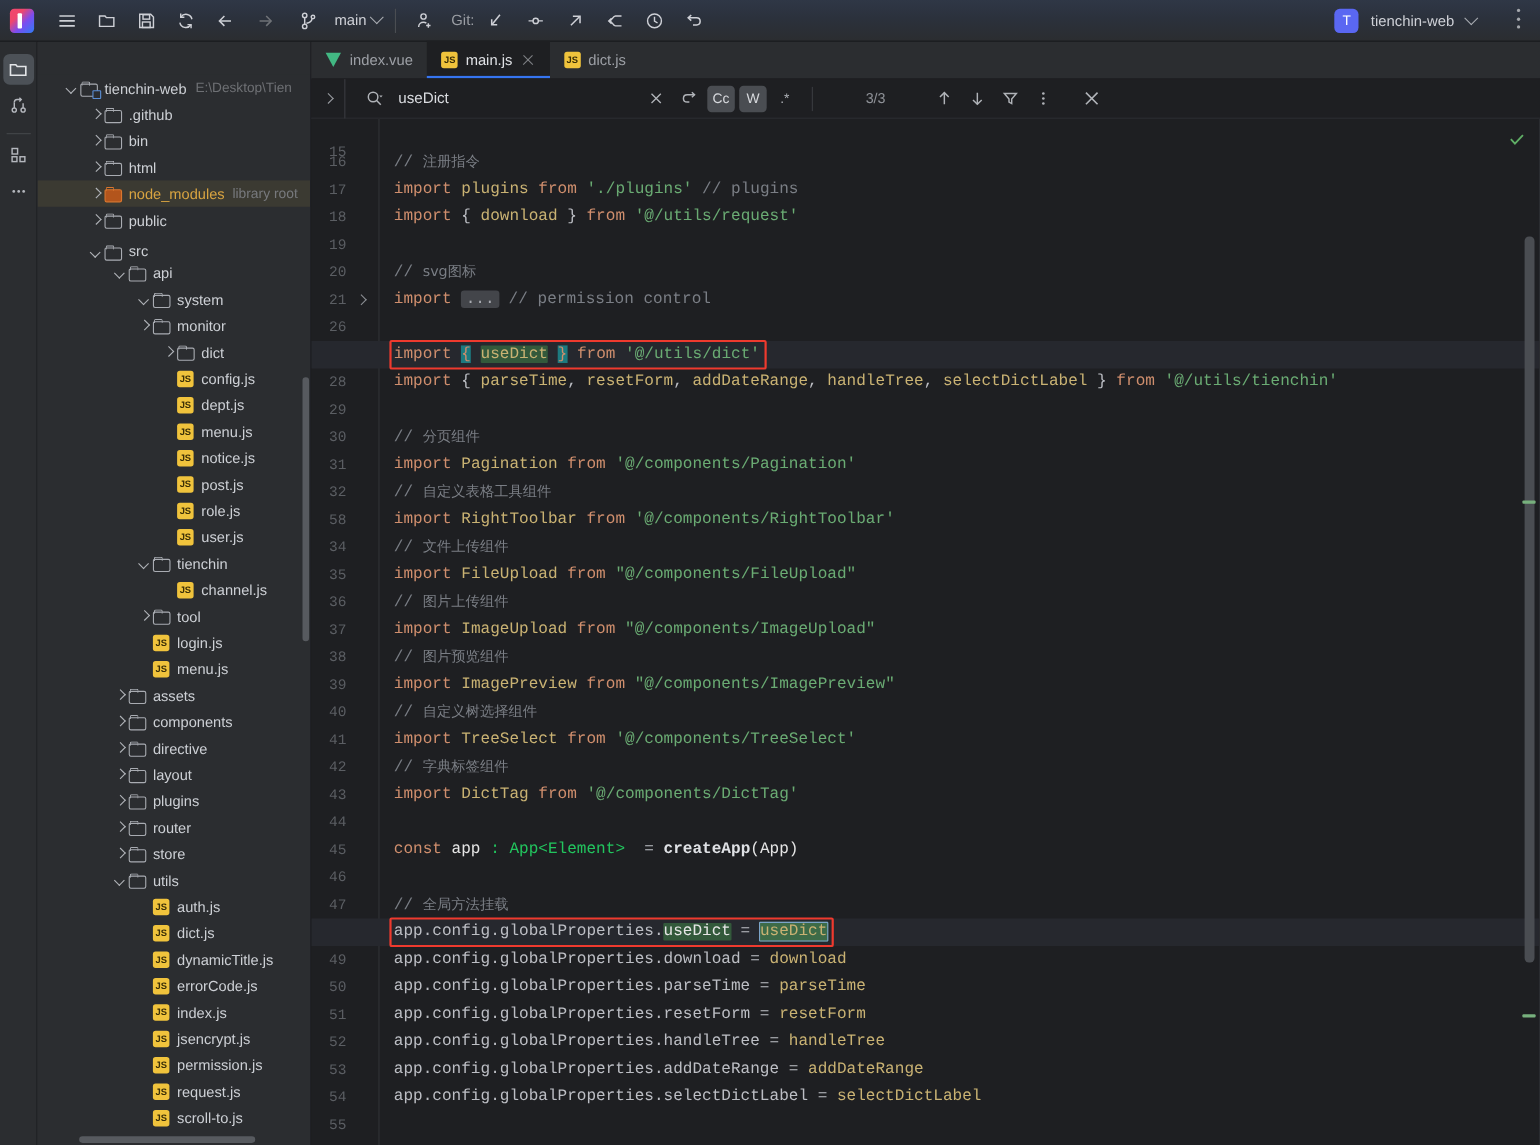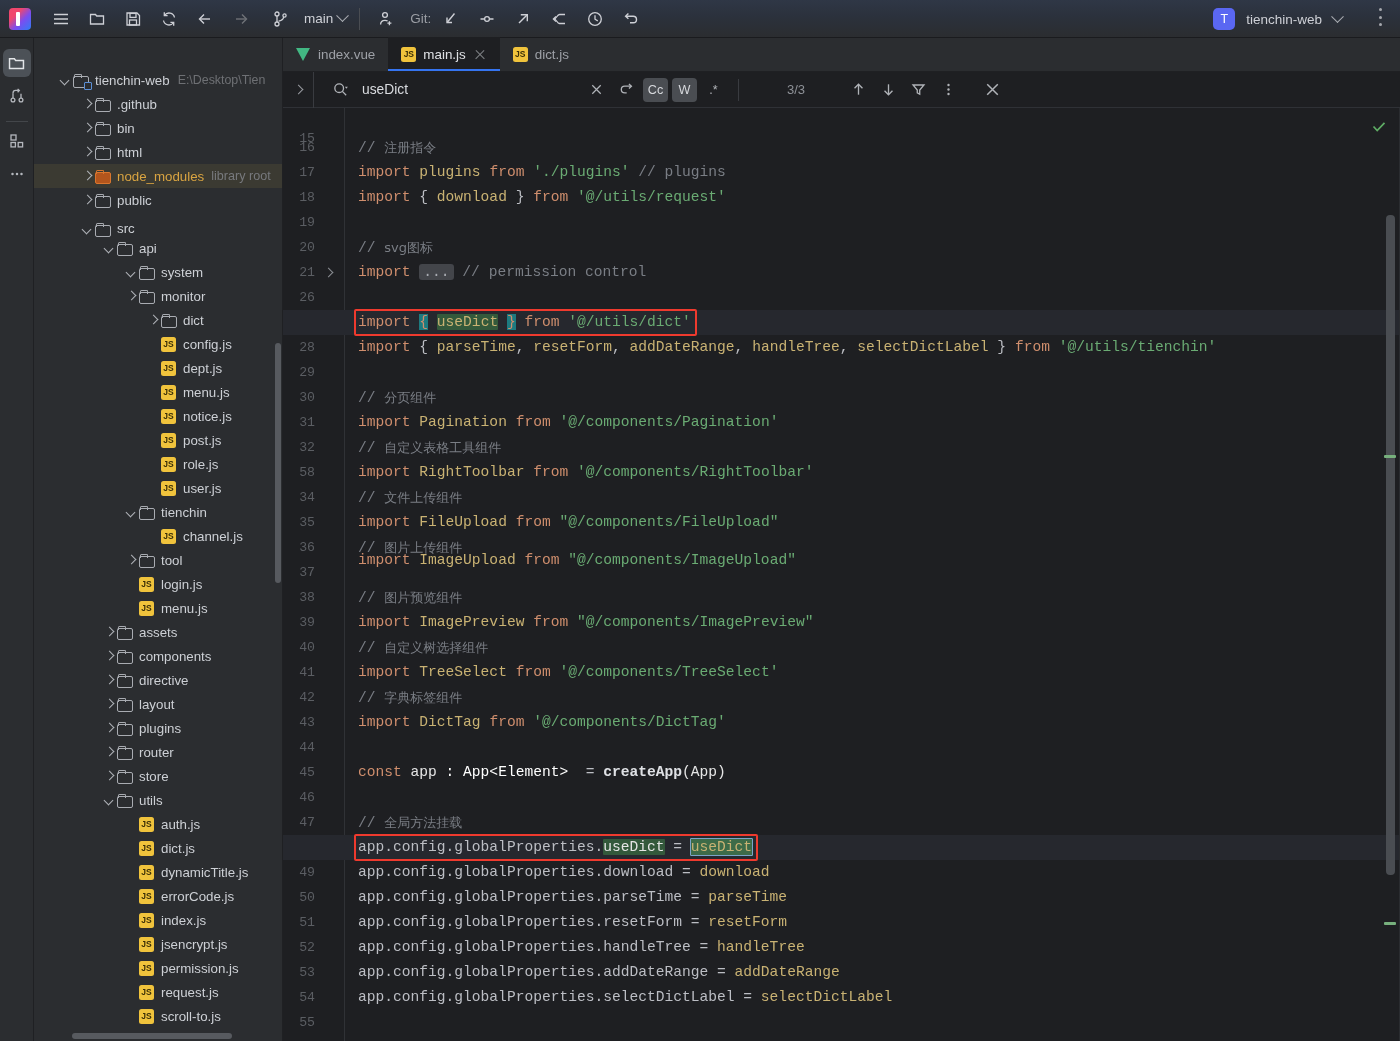--- a/index.html
+++ b/index.html
@@ -206,21 +206,21 @@
     position: absolute; left: 62px; top: 0; right: 0; height: 100%;
     font-family: "Liberation Mono", monospace; font-size: 14.6px;
   }
   .cl { position: absolute; left: 13px; height: 25px; line-height: 25px; white-space: pre; }
   .kw   { color: #cf8e6d; }
   .ident{ color: #c9b273; }
   .str  { color: #6aab73; }
   .cmt  { color: #7a7e85; }
   .plain{ color: #bcbec4; }
   .white{ color: #e5e5e5; }
-  .gray { color: #ffffff; }
+  .gray { color: #22c55e; }
   .bold { font-weight: bold; color:#dfe1e5;}
   .cjk  { font-family: "DejaVu Sans", sans-serif; font-size: 13px; }
   .hl-match { background: #33593b; border-radius: 1px; }
   .hl-cur   { background: #3d6b48; border: 1px solid #7ba4c9; border-radius: 1px; margin: 0 -1px;}
   .hl-brace { background: #1d7a7f; color:#cf8e6d; }
   .ellip {
     background: #43454a; color: #a9acb2; border-radius: 3px; padding: 0 4px;
   }
   .redbox {
     position: absolute; border: 2px solid #ef3a2e; border-radius: 2px;
@@ -740,21 +740,21 @@
       <div class="cl" style="top: 202px;"><span class="kw">import </span><span class="hl-brace">{</span><span class="plain"> </span><span class="ident hl-match">useDict</span><span class="plain"> </span><span class="hl-brace">}</span><span class="plain"> </span><span class="kw">from </span><span class="str">'@/utils/dict'</span></div>
       <div class="cl" style="top: 227px;"><span class="kw">import </span><span class="plain">{ </span><span class="ident">parseTime</span><span class="plain">, </span><span class="ident">resetForm</span><span class="plain">, </span><span class="ident">addDateRange</span><span class="plain">, </span><span class="ident">handleTree</span><span class="plain">, </span><span class="ident">selectDictLabel</span><span class="plain"> } </span><span class="kw">from </span><span class="str">'@/utils/tienchin'</span></div>
       <div class="cl" style="top: 252px;"></div>
       <div class="cl" style="top: 277px;"><span class="cmt">// </span><span class="cmt cjk">分页组件</span></div>
       <div class="cl" style="top: 302px;"><span class="kw">import </span><span class="ident">Pagination </span><span class="kw">from </span><span class="str">'@/components/Pagination'</span></div>
       <div class="cl" style="top: 327px;"><span class="cmt">// </span><span class="cmt cjk">自定义表格工具组件</span></div>
       <div class="cl" style="top: 352px;"><span class="kw">import </span><span class="ident">RightToolbar </span><span class="kw">from </span><span class="str">'@/components/RightToolbar'</span></div>
       <div class="cl" style="top: 377px;"><span class="cmt">// </span><span class="cmt cjk">文件上传组件</span></div>
       <div class="cl" style="top: 402px; text-align: right;"><span class="kw">import </span><span class="ident">FileUpload </span><span class="kw">from </span><span class="str">"@/components/FileUpload"</span></div>
       <div class="cl" style="top: 427px;"><span class="cmt">// </span><span class="cmt cjk">图片上传组件</span></div>
-      <div class="cl" style="top: 440px;"><span class="kw">import </span><span class="ident">ImageUpload </span><span class="kw">from </span><span class="str">"@/components/ImageUpload"</span></div>
+      <div class="cl" style="top: 452px;"><span class="kw">import </span><span class="ident">ImageUpload </span><span class="kw">from </span><span class="str">"@/components/ImageUpload"</span></div>
       <div class="cl" style="top: 477px;"><span class="cmt">// </span><span class="cmt cjk">图片预览组件</span></div>
       <div class="cl" style="top: 502px;"><span class="kw">import </span><span class="ident">ImagePreview </span><span class="kw">from </span><span class="str">"@/components/ImagePreview"</span></div>
       <div class="cl" style="top: 527px;"><span class="cmt">// </span><span class="cmt cjk">自定义树选择组件</span></div>
       <div class="cl" style="top: 552px;"><span class="kw">import </span><span class="ident">TreeSelect </span><span class="kw">from </span><span class="str">'@/components/TreeSelect'</span></div>
       <div class="cl" style="top: 577px;"><span class="cmt">// </span><span class="cmt cjk">字典标签组件</span></div>
       <div class="cl" style="top: 602px;"><span class="kw">import </span><span class="ident">DictTag </span><span class="kw">from </span><span class="str">'@/components/DictTag'</span></div>
       <div class="cl" style="top: 627px;"></div>
       <div class="cl" style="top: 652px;"><span class="kw">const </span><span class="white">app</span><span class="gray"> : App&lt;Element&gt;</span><span class="plain">  = </span><span class="bold">createApp</span><span class="white">(App)</span></div>
       <div class="cl" style="top: 677px;"></div>
       <div class="cl" style="top: 702px;"><span class="cmt">// </span><span class="cmt cjk">全局方法挂载</span></div>

